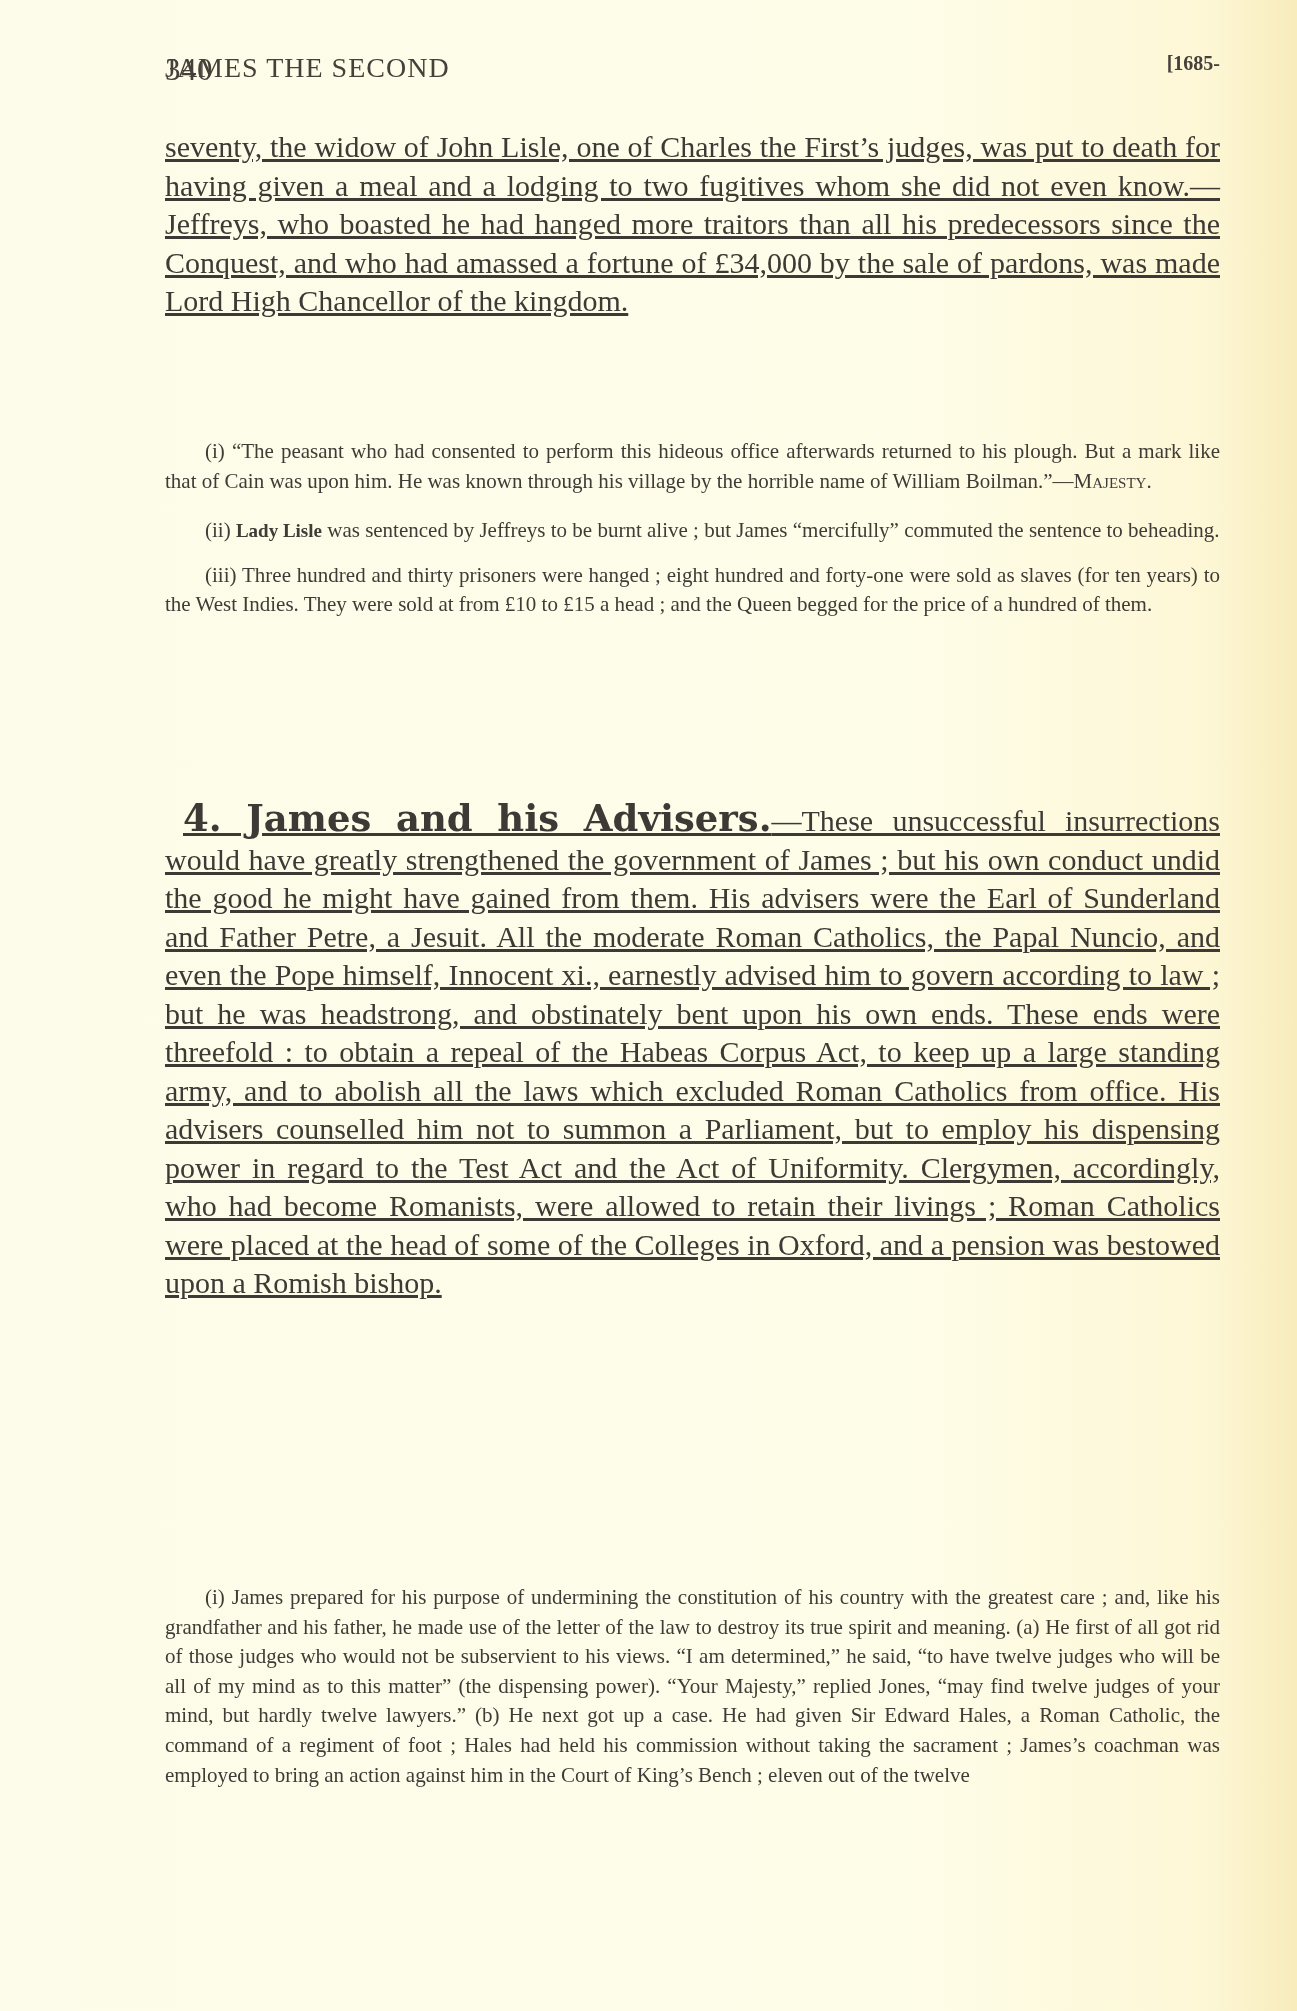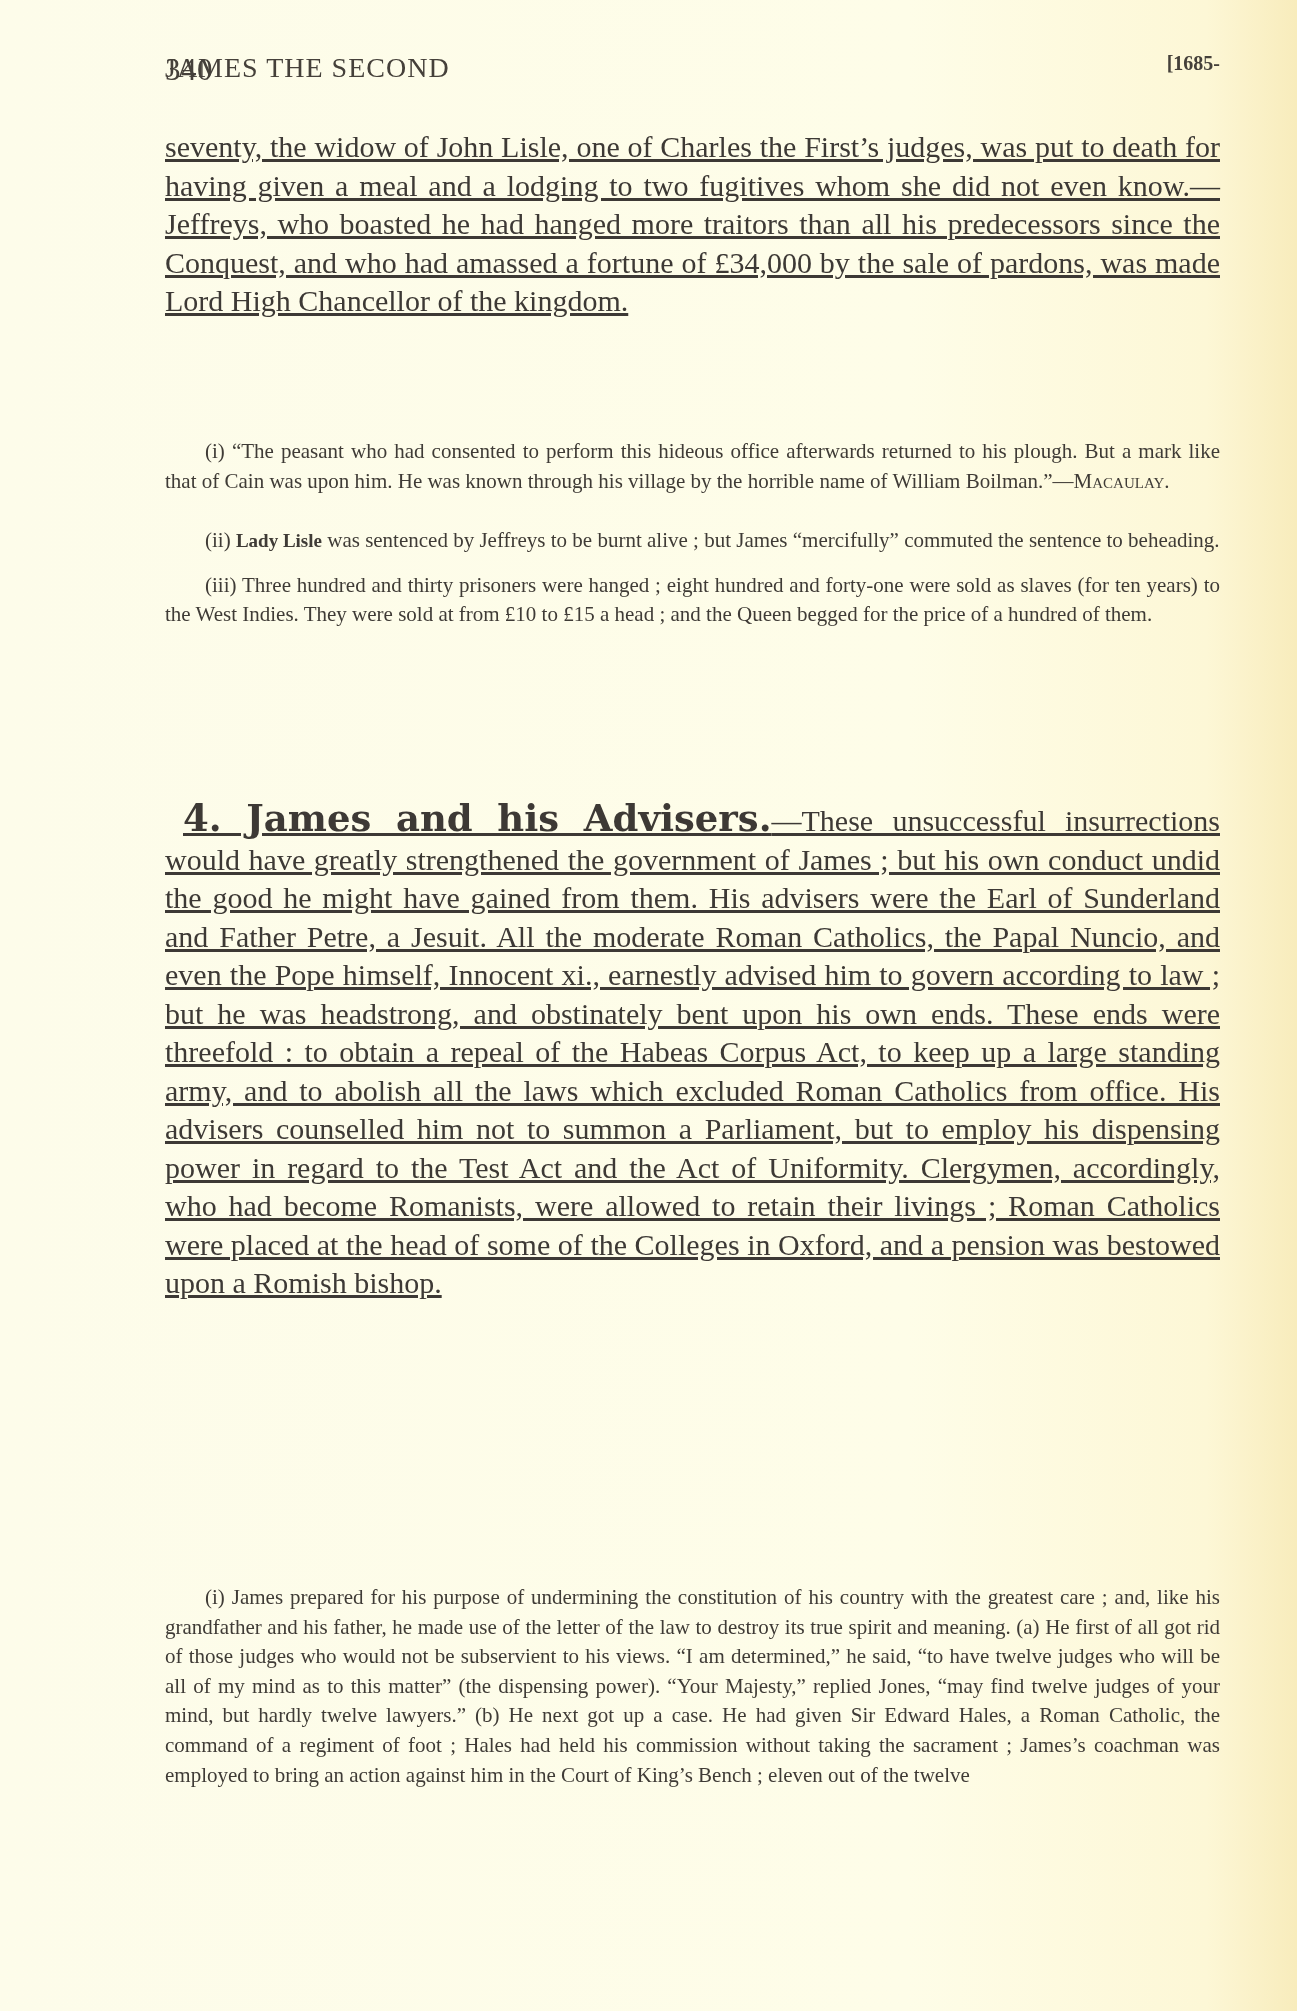--- a/index.html
+++ b/index.html
@@ -70,21 +70,21 @@
       font-size: 21px;
       line-height: 29.6px;
       text-align: justify;
       color: #3f3b36;
     }
     .note p {
       margin: 0;
       text-indent: 40px;
     }
     .notes1 { top: 437px; }
-    .notes1 .n2 { margin-top: 30px; }
+    .notes1 .n2 { margin-top: 20px; }
     .notes1 .n3 { margin-top: 15px; }
     .small-caps { font-variant: small-caps; }
     .bold-inline { font-weight: bold; font-size: 19px; }
     .p2 { top: 799px; }
     .p2 p { text-indent: 0; }
     .section-heading {
       font-weight: bold;
       font-family: "DejaVu Serif", "Liberation Serif", serif;
       font-size: 37px;
     }
@@ -101,21 +101,21 @@
     <span class="year">[1685-</span>
   </div>
 
   <div class="body-text p1">
     <p>seventy, the widow of John Lisle, one of Charles the First’s judges, was put to death for having given a meal and a lodging to two fugitives whom she did not even know.—Jeffreys, who boasted he had hanged more traitors than all his predecessors since the Conquest, and who had amassed a fortune of £34,000 by the sale of pardons, was made Lord High Chancellor of the kingdom.</p>
   </div>
 
   <div class="note notes1">
     <p>
       <span>(i)</span>
-      <span>“The peasant who had consented to perform this hideous office afterwards returned to his plough.  But a mark like that of Cain was upon him.  He was known through his village by the horrible name of William Boilman.”—</span><span class="small-caps">Macaulay.</span>
+      <span>“The peasant who had consented to perform this hideous office afterwards returned to his plough.  But a mark like that of Cain was upon him.  He was known through his village by the horrible name of William Boilman.”—</span><span class="small-caps">Majesty.</span>
     </p>
     <p class="n2">
       <span>(ii)</span>
       <span class="bold-inline">Lady Lisle</span>
       <span>was sentenced by Jeffreys to be burnt alive ; but James “mercifully” commuted the sentence to beheading.</span>
     </p>
     <p class="n3">
       <span>(iii)</span>
       <span>Three hundred and thirty prisoners were hanged ; eight hundred and forty-one were sold as slaves (for ten years) to the West Indies.  They were sold at from £10 to £15 a head ; and the Queen begged for the price of a hundred of them.</span>
     </p>

